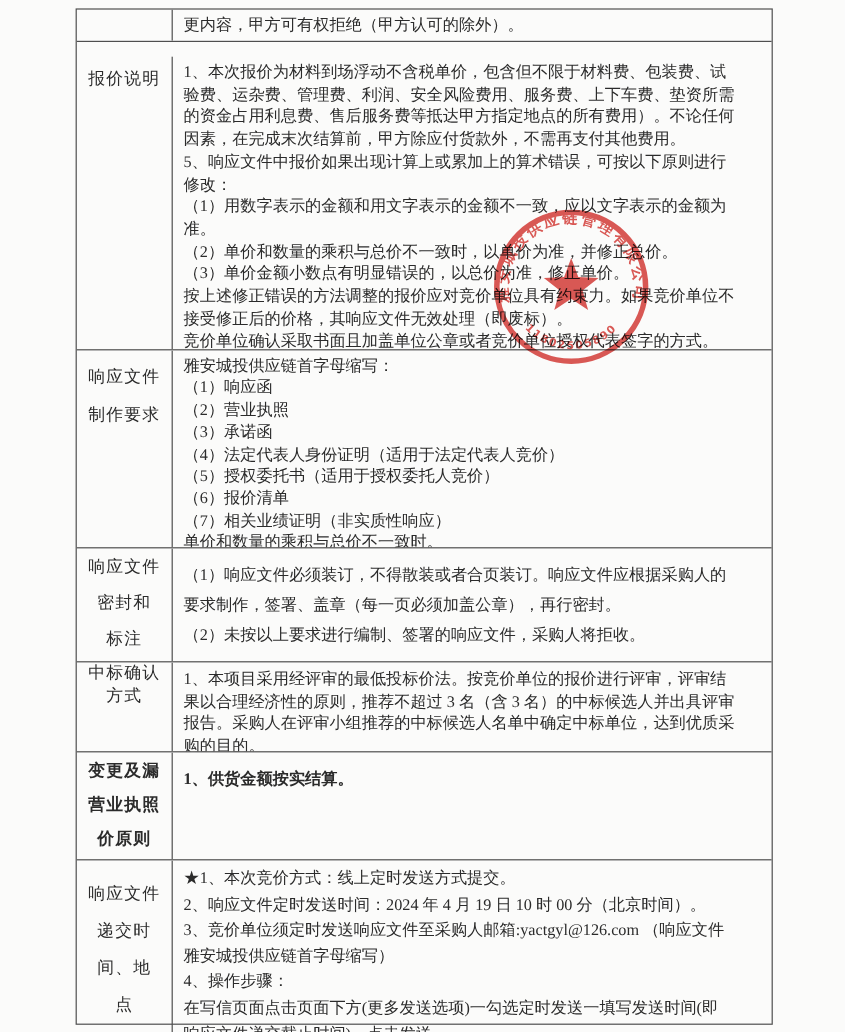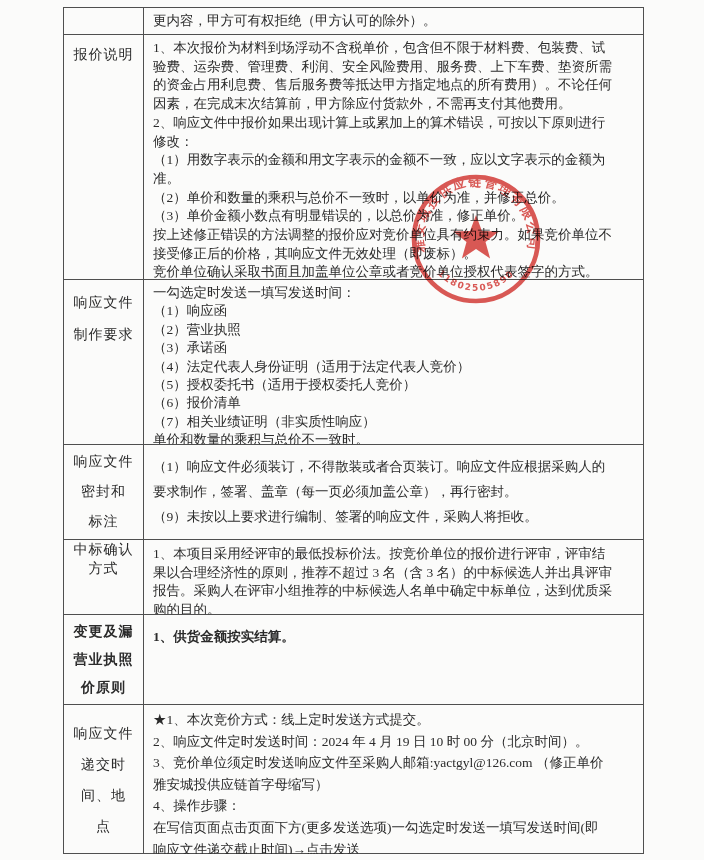--- a/index.html
+++ b/index.html
@@ -29,21 +29,21 @@
   .content-cell {
     flex: 1 1 auto;
     padding-left: 9px; padding-right: 4px;
     font-size: 13.5px;
   }
   .text-line { white-space: nowrap; }
   .u { text-underline-offset: 3px; }
 
   
   .row1 { height: 27px; }
-  .row2 { height: 245px; }
+  .row2 { height: 245px; margin-top: 12px; }
   .row3 { height: 165px; }
   .row4 { height: 95px; }
   .row5 { height: 75px; }
   .row6 { height: 90px; font-weight: bold; }
   .row7 { height: 149px; }
 
   
   .row2 .label-cell { padding-top: 10px; line-height: 19px; }
   .row3 .label-cell { padding-top: 7px; line-height: 32px; }
   .row4 .label-cell { justify-content: center; line-height: 30px; }
@@ -83,58 +83,58 @@
     </div>
     <div class="t-row row2">
       <div class="label-cell">
           <div class="label-line">报价说明</div>
         </div>
       <div class="content-cell">
           <div class="text-line">1、本次报价为材料到场浮动不含税单价，包含但不限于材料费、包装费、试</div>
           <div class="text-line">验费、运杂费、管理费、利润、安全风险费用、服务费、上下车费、垫资所需</div>
           <div class="text-line">的资金占用利息费、售后服务费等抵达甲方指定地点的所有费用）。不论任何</div>
           <div class="text-line">因素，在完成末次结算前，甲方除应付货款外，不需再支付其他费用。</div>
-          <div class="text-line">2、响应文件中报价如果出现计算上或累加上的算术错误，可按以下原则进行</div>
+          <div class="text-line">5、响应文件中报价如果出现计算上或累加上的算术错误，可按以下原则进行</div>
           <div class="text-line">修改：</div>
           <div class="text-line">（1）用数字表示的金额和用文字表示的金额不一致，应以文字表示的金额为</div>
           <div class="text-line">准。</div>
           <div class="text-line">（2）单价和数量的乘积与总价不一致时，以单价为准，并修正总价。</div>
           <div class="text-line">（3）单价金额小数点有明显错误的，以总价为准，修正单价。</div>
           <div class="text-line">按上述修正错误的方法调整的报价应对竞价单位具有约束力。如果竞价单位不</div>
           <div class="text-line">接受修正后的价格，其响应文件无效处理（即废标）。</div>
           <div class="text-line">竞价单位确认采取书面且加盖单位公章或者竞价单位授权代表签字的方式。</div>
         </div>
     </div>
     <div class="t-row row3">
       <div class="label-cell">
           <div class="label-line">响应文件</div>
           <div class="label-line">制作要求</div>
         </div>
       <div class="content-cell">
-          <div class="text-line">一勾选定时发送一填写发送时间：</div>
+          <div class="text-line">雅安城投供应链首字母缩写：</div>
           <div class="text-line">（1）响应函</div>
           <div class="text-line">（2）营业执照</div>
           <div class="text-line">（3）承诺函</div>
           <div class="text-line">（4）法定代表人身份证明（适用于法定代表人竞价）</div>
           <div class="text-line">（5）授权委托书（适用于授权委托人竞价）</div>
           <div class="text-line">（6）报价清单</div>
           <div class="text-line">（7）相关业绩证明（非实质性响应）</div>
           <div class="text-line">单价和数量的乘积与总价不一致时。</div>
         </div>
     </div>
     <div class="t-row row4">
       <div class="label-cell">
           <div class="label-line">响应文件</div>
           <div class="label-line">密封和</div>
           <div class="label-line">标注</div>
         </div>
       <div class="content-cell">
           <div class="text-line">（1）响应文件必须装订，不得散装或者合页装订。响应文件应根据采购人的</div>
           <div class="text-line">要求制作，签署、盖章（每一页必须加盖公章），再行密封。</div>
-          <div class="text-line">（9）未按以上要求进行编制、签署的响应文件，采购人将拒收。</div>
+          <div class="text-line">（2）未按以上要求进行编制、签署的响应文件，采购人将拒收。</div>
         </div>
     </div>
     <div class="t-row row5">
       <div class="label-cell">
           <div class="label-line">中标确认</div>
           <div class="label-line">方式</div>
         </div>
       <div class="content-cell">
           <div class="text-line">1、本项目采用经评审的最低投标价法。按竞价单位的报价进行评审，评审结</div>
           <div class="text-line">果以合理经济性的原则，推荐不超过 3 名（含 3 名）的中标候选人并出具评审</div>
@@ -155,21 +155,21 @@
     <div class="t-row row7">
       <div class="label-cell">
           <div class="label-line">响应文件</div>
           <div class="label-line">递交时</div>
           <div class="label-line">间、地</div>
           <div class="label-line">点</div>
         </div>
       <div class="content-cell">
           <div class="text-line">★1、本次竞价方式：线上定时发送方式提交。</div>
           <div class="text-line">2、响应文件定时发送时间：2024 年 4 月 19 日 10 时 00 分（北京时间）。</div>
-          <div class="text-line"><span>3、竞价单位须定时发送响应文件至采购人邮箱:</span><span class="u">yactgyl@126.com</span><span> （修正单价</span></div>
+          <div class="text-line"><span>3、竞价单位须定时发送响应文件至采购人邮箱:</span><span class="u">yactgyl@126.com</span><span> （响应文件</span></div>
           <div class="text-line">雅安城投供应链首字母缩写）</div>
           <div class="text-line">4、操作步骤：</div>
           <div class="text-line">在写信页面点击页面下方(更多发送选项)一勾选定时发送一填写发送时间(即</div>
           <div class="text-line">响应文件递交截止时间)→点击发送</div>
         </div>
     </div>
   </div>
 
   <svg class="stamp" viewBox="-70 -70 140 140" xmlns="http://www.w3.org/2000/svg">
     <circle cx="0" cy="0" r="62" fill="none" stroke="#d8423e" stroke-width="4.6"></circle>

